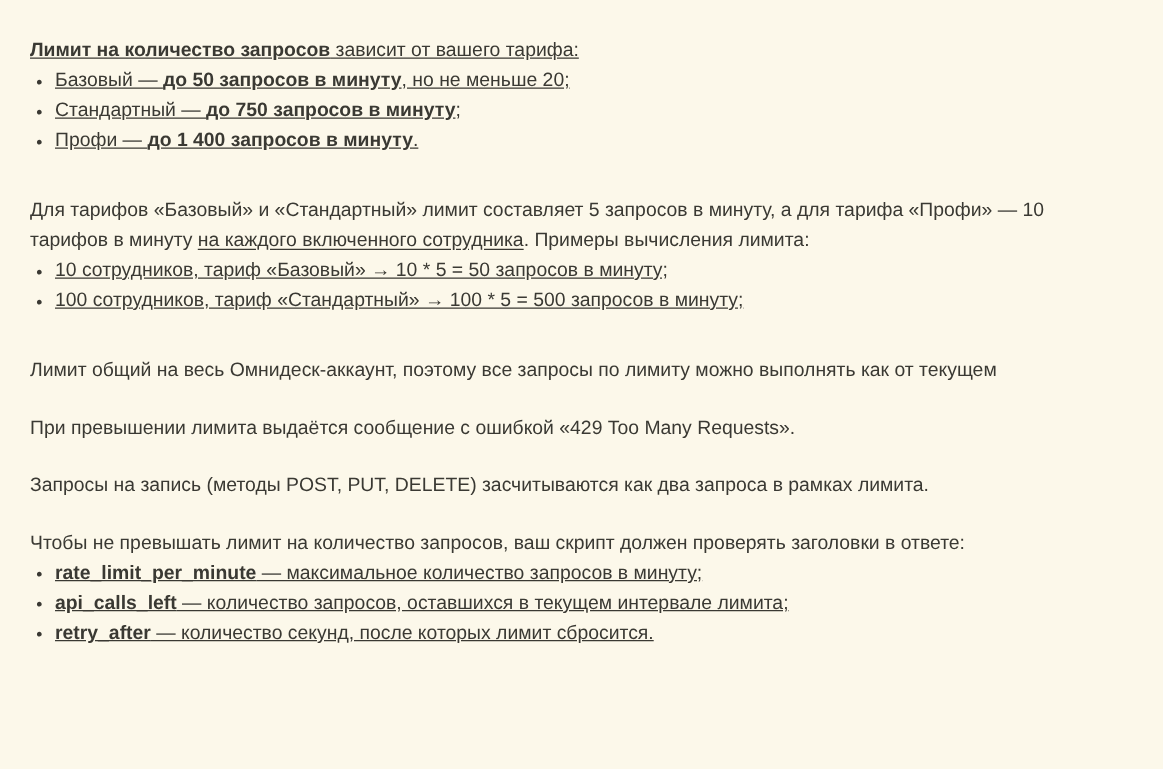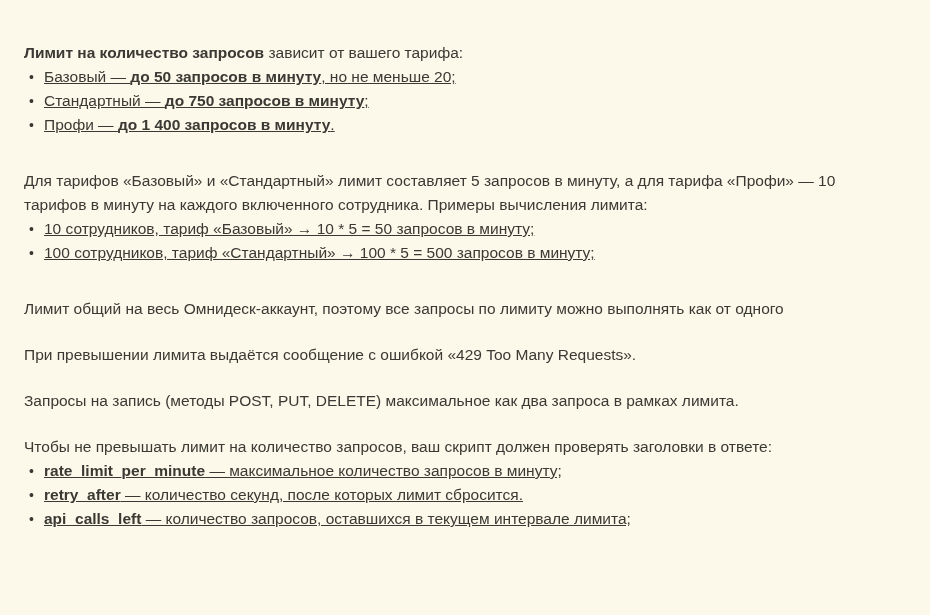--- a/index.html
+++ b/index.html
@@ -10,21 +10,21 @@
     overflow: hidden;
     background: #fcf8ea;
     color: #3a3933;
     font-family: "Liberation Sans", "DejaVu Sans", sans-serif;
     font-size: 15.5px;
   }
   .doc {
     padding: 25px 24px 0 24px;
     width: 100%;
   }
-  .doc > :first-child { margin-top: 16px; }
+  .doc > :first-child { margin-top: 4px; text-decoration: underline; }
   p.para {
     margin: 22px 0 0 0;
     line-height: 24px;
   }
   ul.list {
     list-style: none;
     margin: 0;
     padding: 0 0 10px 0;
   }
   ul.list li {
@@ -34,21 +34,21 @@
     text-decoration: underline;
   }
   ul.list li::before {
     content: "\2022";
     position: absolute;
     left: 5px;
     top: 0;
     font-size: 14px;
   }
   strong, b { font-weight: bold; }
-  .u { text-underline-offset: 2px; }
+  .u { text-decoration: underline; text-underline-offset: 2px; }
 </style>
 </head>
 <body style="background-color: rgb(252, 248, 234); color: rgb(58, 57, 51);">
 
 <main class="doc">
 
   <p class="para">
     <strong>Лимит на количество запросов</strong><span> зависит от вашего тарифа:</span>
   </p>
 
@@ -68,34 +68,34 @@
     <span>Для тарифов «Базовый» и «Стандартный» лимит составляет 5 запросов в минуту, а для тарифа «Профи» — 10</span><br>
     <span>тарифов в минуту </span><span class="u">на каждого включенного сотрудника</span><span>. Примеры вычисления лимита:</span>
   </p>
 
   <ul class="list">
     <li><span>10 сотрудников, тариф «Базовый» → 10 * 5 = 50 запросов в минуту;</span></li>
     <li><span>100 сотрудников, тариф «Стандартный» → 100 * 5 = 500 запросов в минуту;</span></li>
   </ul>
 
   <p class="para">
-    <span>Лимит общий на весь Омнидеск-аккаунт, поэтому все запросы по лимиту можно выполнять как от одного</span><br>
+    <span>Лимит общий на весь Омнидеск-аккаунт, поэтому все запросы по лимиту можно выполнять как от текущем</span><br>
   </p>
 
   <p class="para">При превышении лимита выдаётся сообщение с ошибкой «429 Too Many Requests».</p>
 
-  <p class="para">Запросы на запись (методы POST, PUT, DELETE) максимальное как два запроса в рамках лимита.</p>
+  <p class="para">Запросы на запись (методы POST, PUT, DELETE) засчитываются как два запроса в рамках лимита.</p>
 
   <p class="para">Чтобы не превышать лимит на количество запросов, ваш скрипт должен проверять заголовки в ответе:</p>
 
   <ul class="list">
     <li>
       <strong>rate_limit_per_minute</strong><span> — максимальное количество запросов в минуту;</span>
     </li>
     <li>
-      <strong>retry_after</strong><span> — количество секунд, после которых лимит сбросится.</span>
+      <strong>api_calls_left</strong><span> — количество запросов, оставшихся в текущем интервале лимита;</span>
     </li>
     <li>
-      <strong>api_calls_left</strong><span> — количество запросов, оставшихся в текущем интервале лимита;</span>
+      <strong>retry_after</strong><span> — количество секунд, после которых лимит сбросится.</span>
     </li>
   </ul>
 
 </main>
 
 </body></html>

